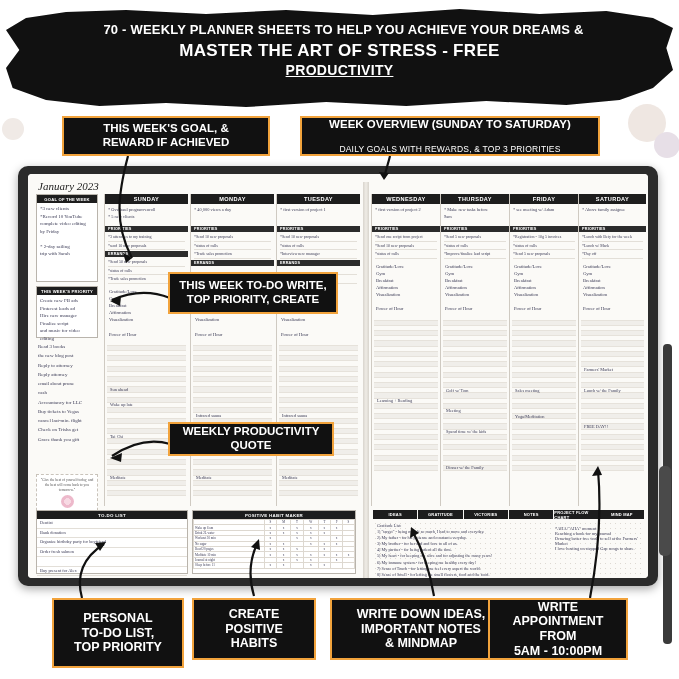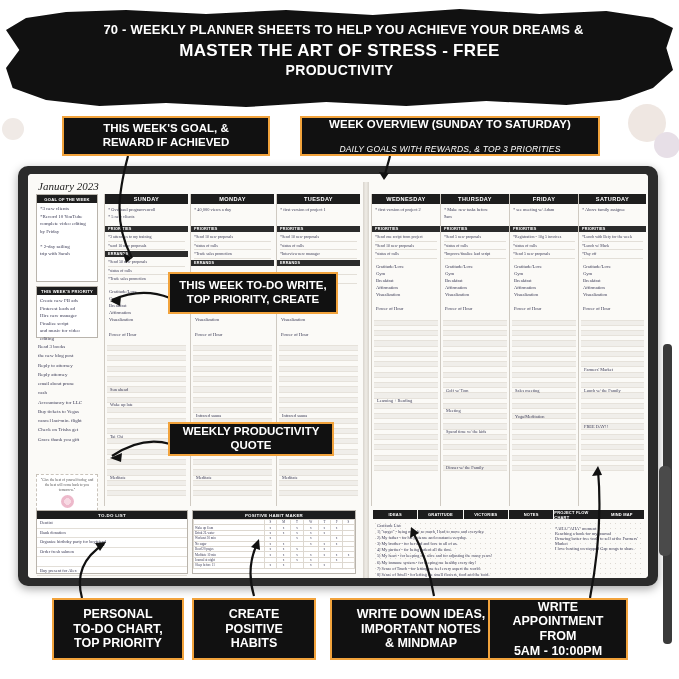--- a/index.html
+++ b/index.html
@@ -30,21 +30,21 @@
     position:absolute; left:0; top:22px; width:679px;
     text-align:center; color:#fff; z-index:5;
   }
   .header-line1 {
     font-size:13px; font-weight:bold; letter-spacing:0.2px; line-height:1.25;margin-left:8px;
   }
   .header-line2 {
     font-size:17px; font-weight:bold; letter-spacing:0.3px; line-height:1.3; margin-top:2px;
   }
   .header-line3 {
-    font-size:14px; font-weight:bold; letter-spacing:0.3px; line-height:1.25;
+    font-size:14px; font-weight:bold; letter-spacing:0.3px; line-height:1.25;text-decoration:underline;
   }
   .deco-dot {
     position:absolute; border-radius:50%; background:#efe7e2;
   }
   .deco1 { left:628px; top:104px; width:38px; height:38px; }
   .deco2 { left:654px; top:132px; width:26px; height:26px; background:#e7dfe7;}
   .deco3 { left:2px; top:118px; width:22px; height:22px; background:#f0eae6;}
 
   
   .callout {
@@ -53,27 +53,27 @@
     border:2px solid #f2a33c;
     color:#fff;
     text-align:center;
     font-weight:bold;
     display:flex; align-items:center; justify-content:center;
     flex-direction:column;
     padding:4px 6px;
     z-index:30;
     line-height:1.18;
   }
-  .callout .sub { font-weight:normal; font-size:8.5px; margin-top:13px; letter-spacing:0.2px;font-style:italic;}
+  .callout .sub { font-weight:normal; font-size:8.5px; margin-top:13px; letter-spacing:0.2px;}
 
   #cal-goal      { left:62px;  top:116px; width:208px; height:40px; font-size:11.5px; }
   #cal-overview  { left:300px; top:116px; width:300px; height:40px; font-size:11.5px; }
   #cal-todo      { left:168px; top:272px; width:170px; height:42px; font-size:11.5px; }
   #cal-quote     { left:168px; top:422px; width:166px; height:34px; font-size:11.5px; }
-  #cal-personal  { left:52px;  top:598px; width:132px; height:62px; font-size:12.5px; }
+  #cal-personal  { left:52px;  top:598px; width:132px; height:70px; font-size:12.5px; }
   #cal-habits    { left:192px; top:598px; width:124px; height:62px; font-size:12.5px; }
   #cal-ideas     { left:330px; top:598px; width:182px; height:62px; font-size:12.5px; }
   #cal-appt      { left:488px; top:598px; width:140px; height:62px; font-size:12.5px; }
 
   
   .arrow { position:absolute; z-index:29; }
   .arrow svg { display:block; overflow:visible; }
 
   
   .book {
@@ -304,21 +304,21 @@
 <div class="callout" id="cal-todo">
   <div>THIS WEEK TO-DO WRITE,</div>
   <div>TOP PRIORITY, CREATE</div>
 </div>
 <div class="callout" id="cal-quote">
   <div>WEEKLY PRODUCTIVITY</div>
   <div>QUOTE</div>
 </div>
 <div class="callout" id="cal-personal">
   <div>PERSONAL</div>
-  <div>TO-DO CHART,</div>
+  <div>TO-DO LIST,</div>
   <div>TOP PRIORITY</div>
 </div>
 <div class="callout" id="cal-habits">
   <div>CREATE POSITIVE</div>
   <div>HABITS</div>
 </div>
 <div class="callout" id="cal-ideas">
   <div>WRITE DOWN IDEAS,</div>
   <div>IMPORTANT NOTES</div>
   <div>&amp; MINDMAP</div>

